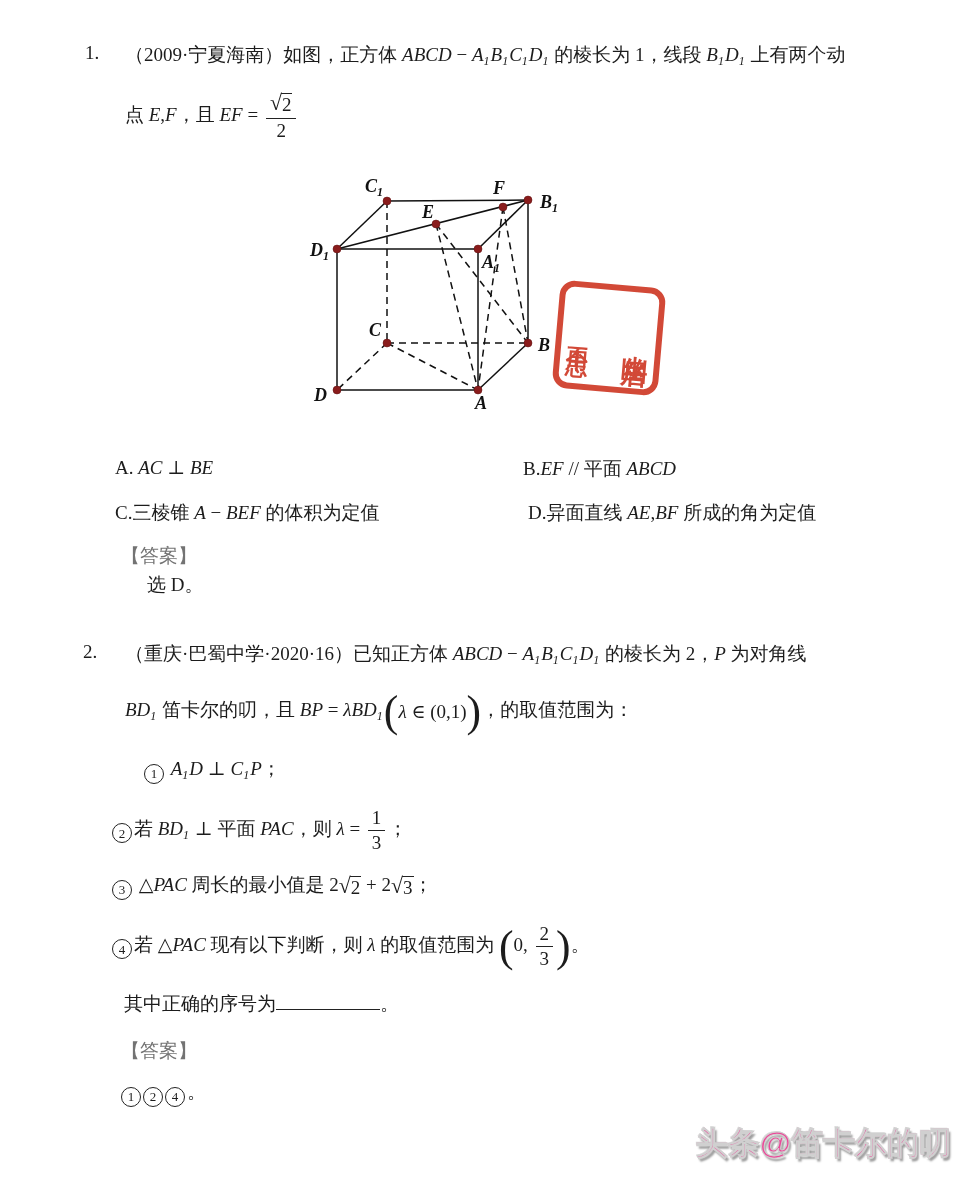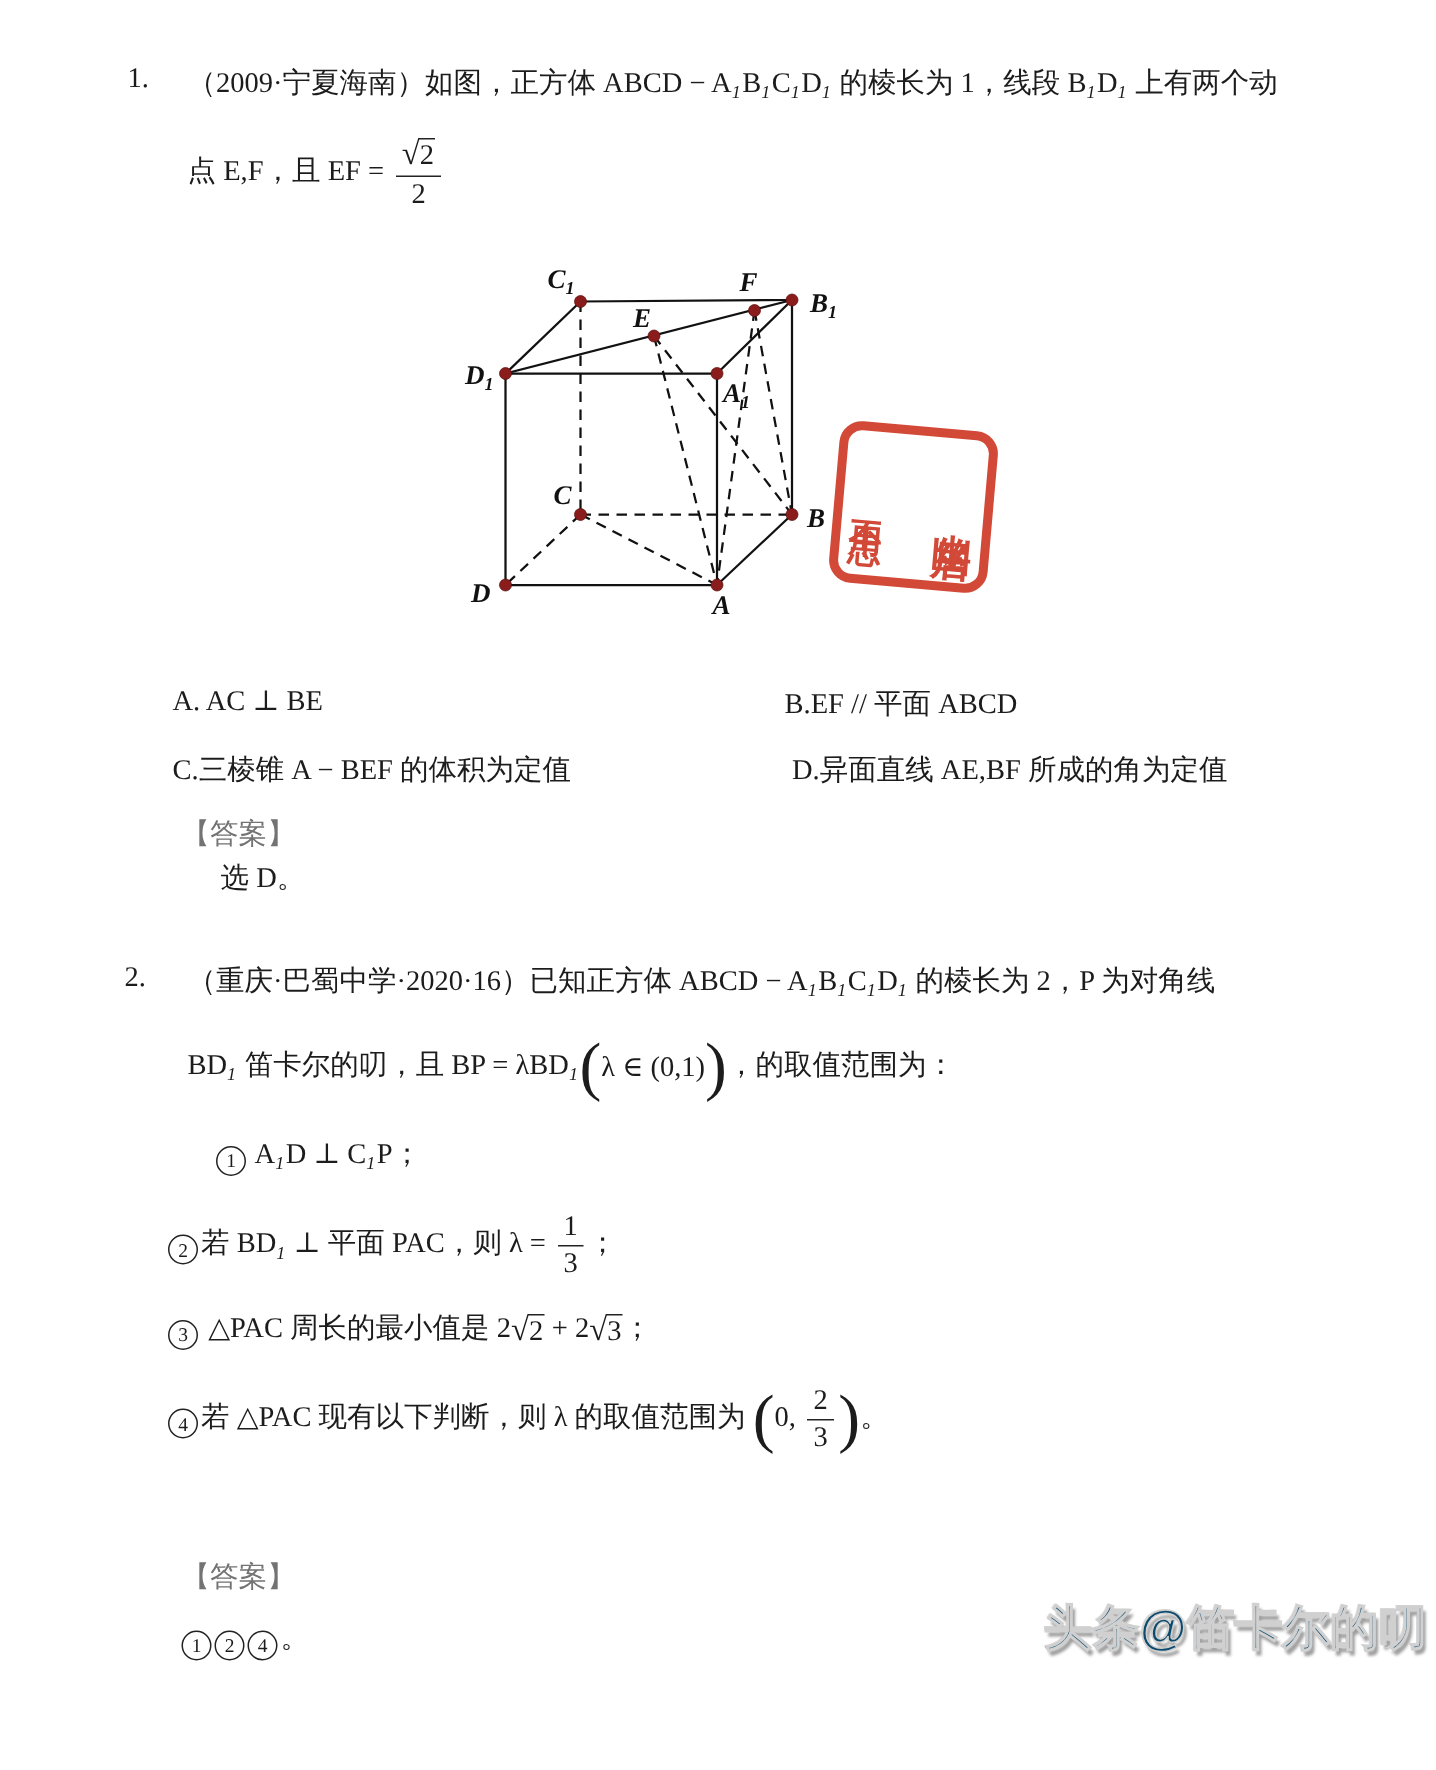--- a/index.html
+++ b/index.html
@@ -1,20 +1,20 @@
 <!DOCTYPE html>
 <html><head>
 <meta charset="utf-8">
 <style>
   html,body{margin:0;padding:0;background:#fff;}
   .page{position:relative;width:957px;height:1180px;background:#ffffff;overflow:hidden;
         font-family:"Liberation Serif","DejaVu Serif",serif;color:#1c1c1c;font-size:19px;}
   .abs{position:absolute;white-space:nowrap;}
   .t{font-style:normal;}
-  .i{font-family:"Liberation Serif","DejaVu Serif",serif;text-align:right;}
+  .i{font-style:italic;font-family:"Liberation Serif","DejaVu Serif",serif;text-align:right;}
   .s{font-style:italic;font-size:12px;vertical-align:-4px;margin-right:1px;}
   .circ{display:inline-flex;width:18px;height:18px;border:1.3px solid #222;border-radius:50%;
         align-items:center;justify-content:center;font-size:13px;line-height:1;
         vertical-align:-3px;margin:0 2px 0 0;}
   .frac{display:inline-flex;flex-direction:column;align-items:center;vertical-align:middle;
         margin:0 3px;line-height:1.05;}
   .frac .fn{border-bottom:1.6px solid #222;padding:0 4px 2px;}
   .frac .fd{padding-top:2px;}
   .sqrt{display:inline-flex;align-items:flex-start;vertical-align:-2px;}
   .sqrt .rad{font-size:1.15em;line-height:1;margin-right:-1px;}
@@ -35,22 +35,22 @@
   
   .stamp{position:absolute;left:556px;top:284px;width:82px;height:88px;
          border:6px solid #cf3a27;border-radius:15px;transform:rotate(5deg);
          display:flex;flex-direction:row;justify-content:space-between;align-items:center;
          padding:4px 6px;color:#cf3a27;opacity:0.92;}
   .stamp-col{writing-mode:vertical-rl;text-orientation:upright;font-weight:bold;
          font-family:"Liberation Serif",serif;line-height:1;}
   .stamp-col.left{font-size:22px;letter-spacing:4px;}
   .stamp-col.right{font-size:27px;letter-spacing:6px;}
   
-  .watermark{position:absolute;top:1064px;right:6px;font-size:32px;font-weight:bold;
-         font-family:"Liberation Sans","DejaVu Sans",sans-serif;color:#0c4a6e;
+  .watermark{position:absolute;top:1122px;right:6px;font-size:32px;font-weight:bold;
+         font-family:"Liberation Sans","DejaVu Sans",sans-serif;color:#ec4899;
          -webkit-text-stroke:1px #d0d0d0;
          text-shadow:2px 3px 2px #9e9e9e, -1px -1px 0 #dcdcdc;}
 </style>
 </head>
 <body>
 
 <div class="page">
 
   <div class="abs" style="left:85px;top:42px;">1.</div>
   <div class="abs" style="left:125px;top:42px;"><span class="t">（2009·宁夏海南）如图，正方体 </span><span class="i">ABCD</span><span class="t"> − </span><span class="i">A</span><span class="s">1</span><span class="i">B</span><span class="s">1</span><span class="i">C</span><span class="s">1</span><span class="i">D</span><span class="s">1</span><span class="t"> 的棱长为 1，线段 </span><span class="i">B</span><span class="s">1</span><span class="i">D</span><span class="s">1</span><span class="t"> 上有两个动</span></div>
@@ -140,18 +140,19 @@
         <span class="rd">3</span>
       </span><span class="t">；</span></div>
   <div class="abs" style="left:112px;top:924px;"><span class="circ">4</span><span class="t">若 △</span><span class="i">PAC</span><span class="t"> 现有以下判断，则 </span><span class="i">λ</span><span class="t"> 的取值范围为 </span><span class="bigp">
         <span class="bp">(</span>
         <span class="t"><span class="t">0, </span><span class="frac">
             <span class="fn"><span class="t">2</span></span>
             <span class="fd"><span class="t">3</span></span>
           </span></span>
         <span class="bp">)</span>
       </span><span class="t">。</span></div>
+  <div class="abs" style="left:124px;top:989px;"><span class="t">其中正确的序号为</span><span class="blank" style="width: 104px;"></span><span class="t">。</span></div>
   <div class="abs red" style="left:121px;top:1038px;">【答案】</div>
   <div class="abs" style="left:121px;top:1079px;"><span class="circ">1</span><span class="circ">2</span><span class="circ">4</span><span class="t">。</span></div>
 
   <div class="watermark">头条@笛卡尔的叨</div>
 
 </div>
 
 </body></html>

